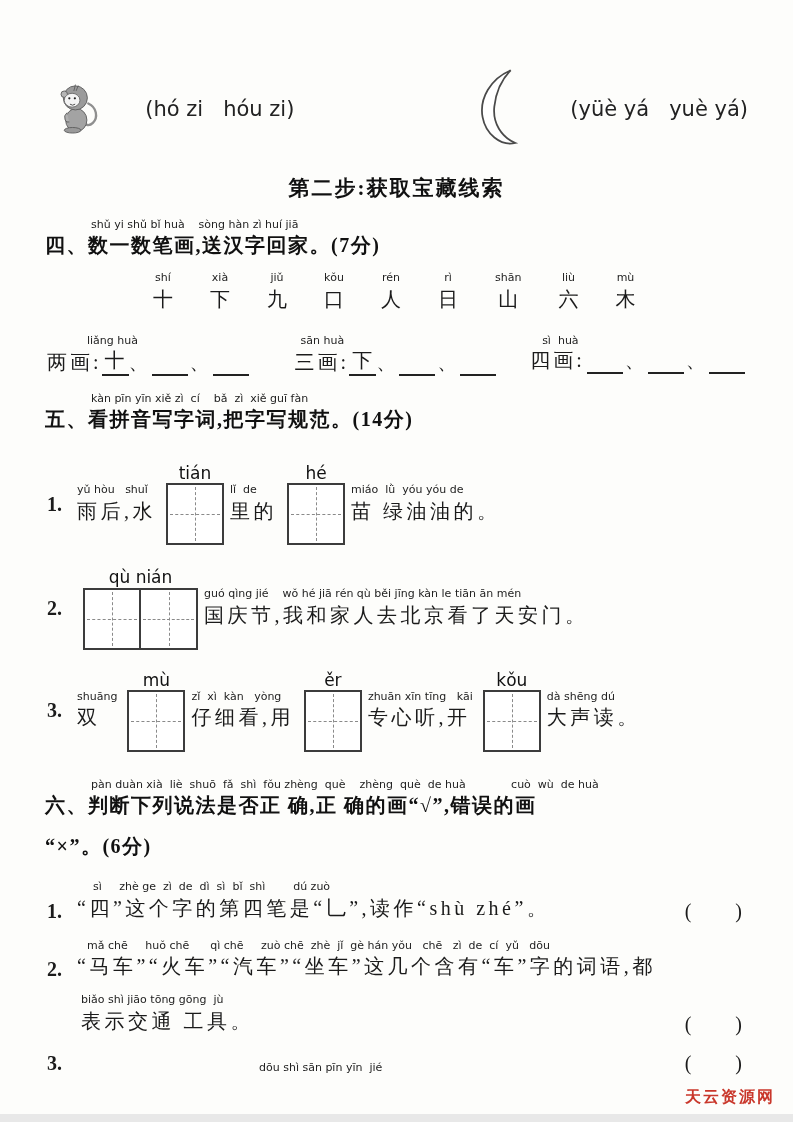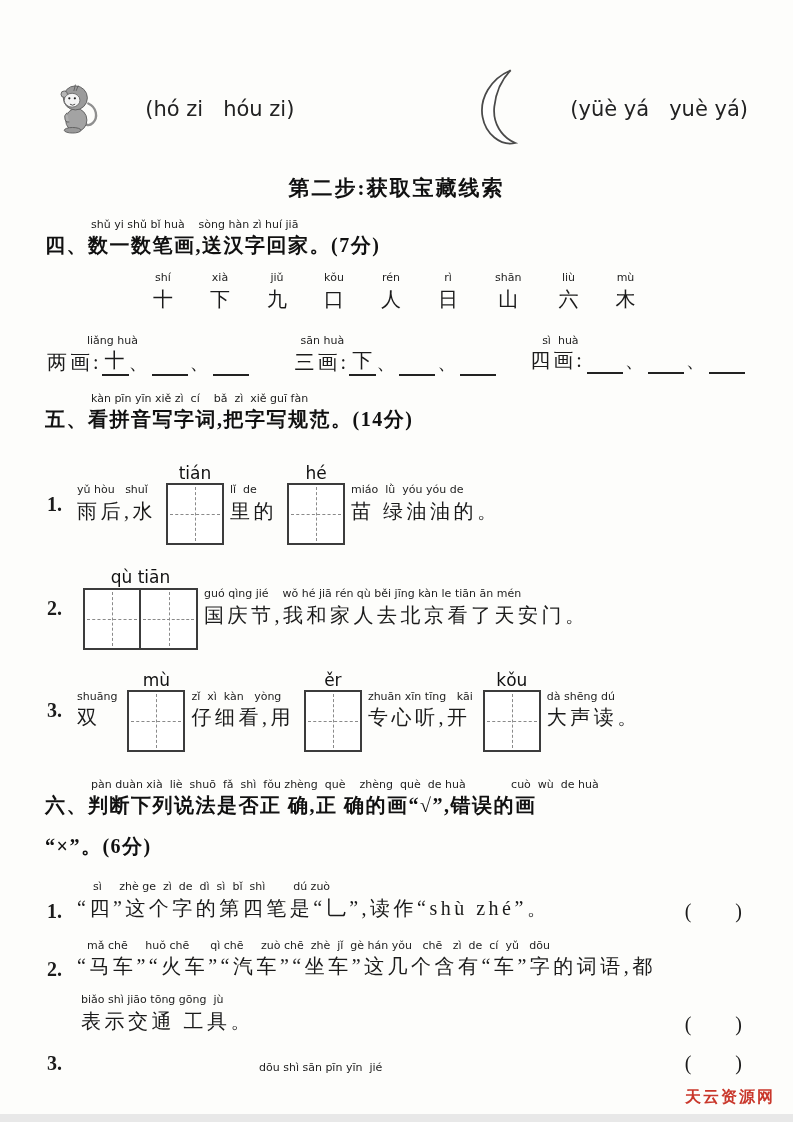--- a/index.html
+++ b/index.html
@@ -177,21 +177,21 @@
       </div>
     <div class="seg">
         <span class="py">miáo  lǜ  yóu yóu de</span>
         <span class="zi">苗 绿油油的。</span>
       </div>
   </div>
 
   <div class="sent" style="margin-top:22px">
     <span class="num">2.</span>
     <div class="gridwrap">
-      <span class="gridpy">qù  tiān</span>
+      <span class="gridpy">qù  nián</span>
       <div class="tian2">
           <div class="tian"></div>
           <div class="tian"></div>
         </div>
     </div>
     <div class="seg">
         <span class="py">guó qìng jié    wǒ hé jiā rén qù běi jīng kàn le tiān ān mén</span>
         <span class="zi">国庆节,我和家人去北京看了天安门。</span>
       </div>
   </div>

